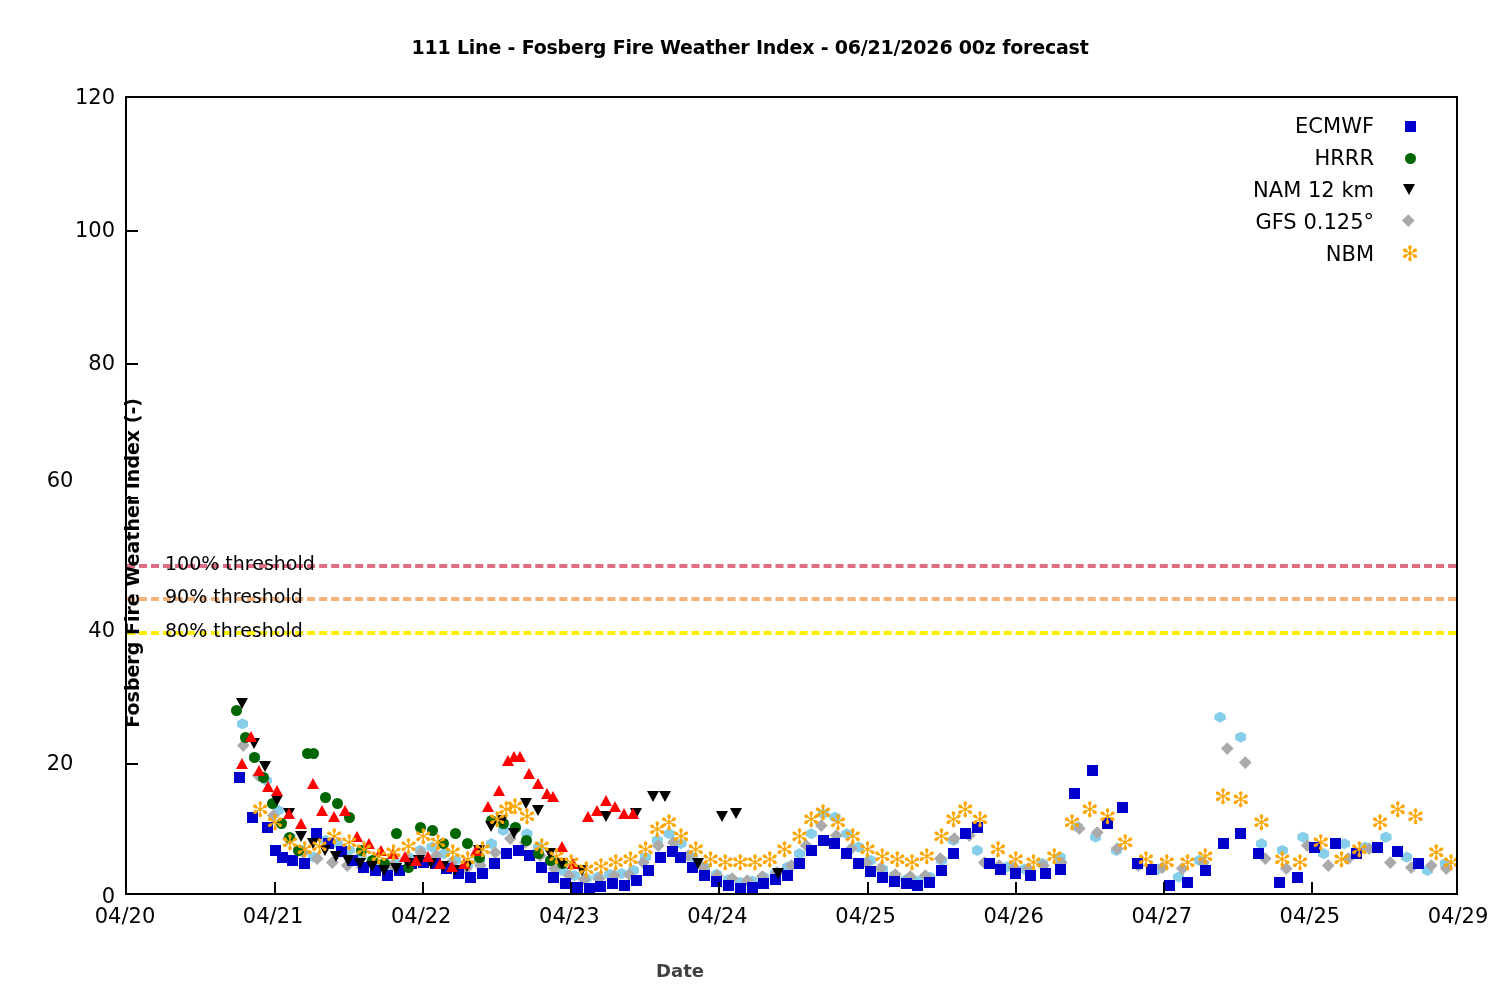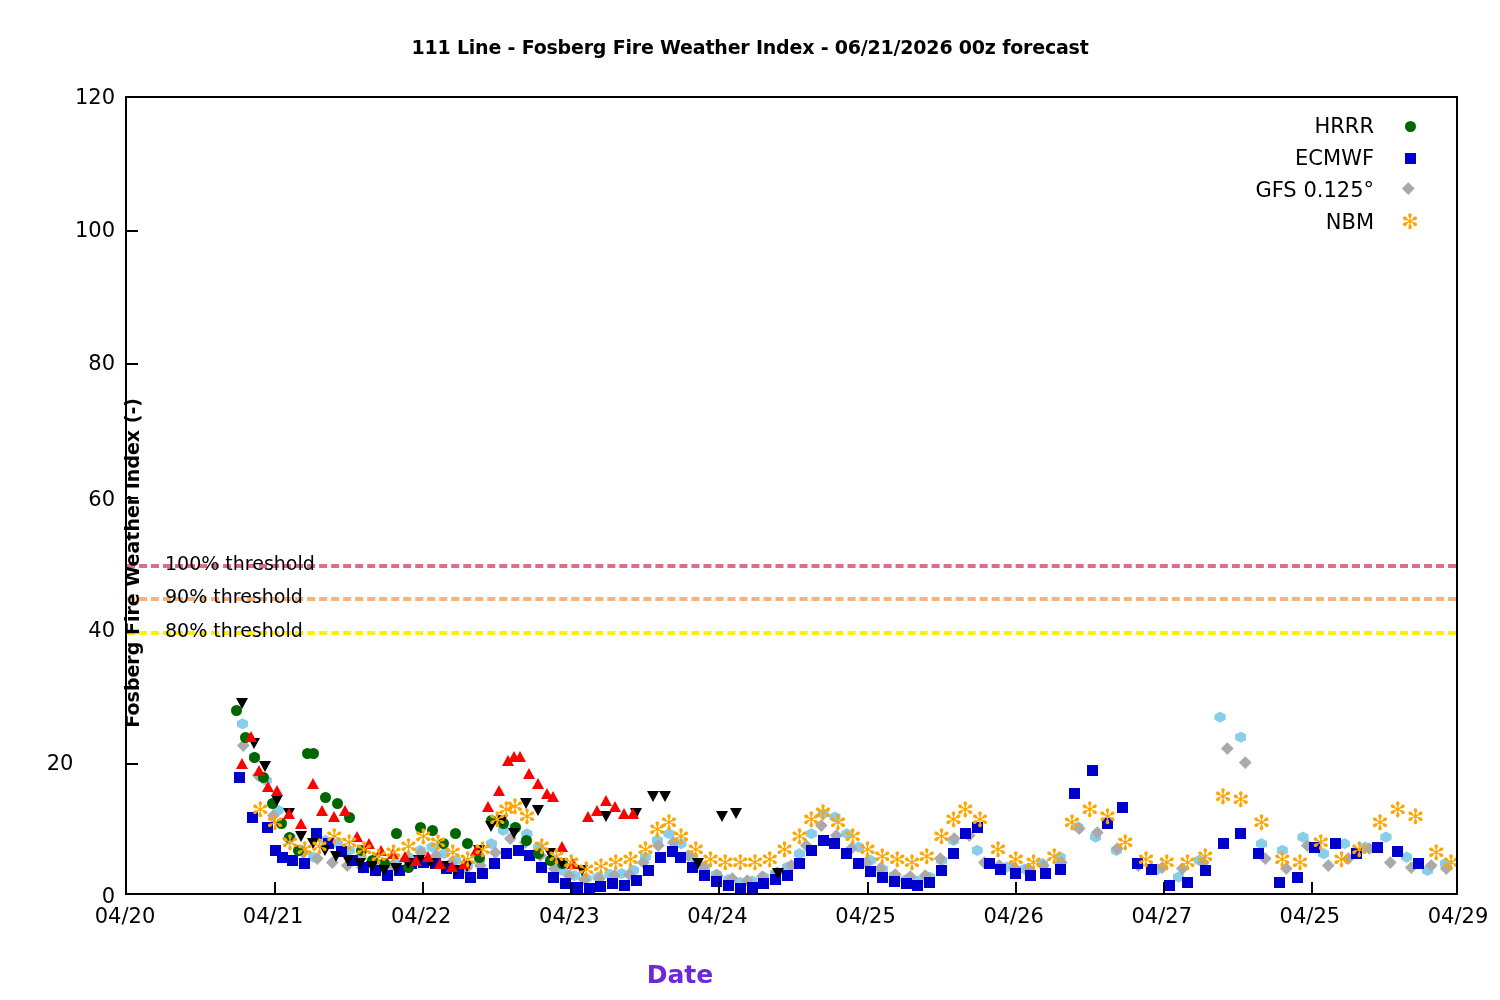--- a/index.html
+++ b/index.html
@@ -31,21 +31,21 @@
   }
 
   #y-axis-title{
     position:absolute;left:-6px;top:300px;
     transform-origin:0 0;transform:rotate(-90deg) translate(-100%,0);
     font-size:19px;font-weight:bold;color:#000;white-space:nowrap;
     font-family:"DejaVu Sans",sans-serif;
   }
   #x-axis-title{
     position:absolute;left:0;top:960px;width:1360px;text-align:center;
-    font-size:25px;font-weight:bold;color:#6d28d9;font-family:"DejaVu Sans",sans-serif;
+    font-size:18px;font-weight:bold;color:#404040;font-family:"DejaVu Sans",sans-serif;
   }
 
   .threshold-line{position:absolute;left:0;width:100%;height:0;border-top:4px dashed;}
   .threshold-label{
     position:absolute;font-size:19px;color:#000;white-space:nowrap;
     font-family:"DejaVu Sans",sans-serif;
   }
 
   
   #legend{position:absolute;left:1190px;top:110px;width:230px;}
@@ -535,49 +535,55 @@
           <div class="mk mk-star" style="width: 20.9px; height: 20.9px; font-size: 20.9px; color: rgb(255, 165, 0); left: 1313.66px; top: 755.258px;">✻</div>
         </div>
       </div>
     <div id="y-axis-title">Fosberg Fire Weather Index (-)</div>
   <div class="ytick-label" style="top: 788px;">0</div>
       <div class="ytick-line" style="top: 664.833px;"></div>
       <div class="ytick-label" style="top: 654.833px; text-align: center;">20</div>
       <div class="ytick-line" style="top: 531.667px;"></div>
       <div class="ytick-label" style="top: 521.667px;">40</div>
       <div class="ytick-line" style="top: 398.5px;"></div>
-      <div class="ytick-label" style="top: 391px;">60</div>
+      <div class="ytick-label" style="top: 372px; text-align: center;">60</div>
       <div class="ytick-line" style="top: 265.333px;"></div>
       <div class="ytick-label" style="top: 255.333px;">80</div>
       <div class="ytick-line" style="top: 132.167px;"></div>
       <div class="ytick-label" style="top: 122.167px;">100</div>
       <div class="ytick-label" style="top: -11px;">120</div>
       <div class="xtick-line" style="left: 147.111px;"></div>
       <div class="xtick-line" style="left: 295.222px;"></div>
       <div class="xtick-line" style="left: 443.333px;"></div>
       <div class="xtick-line" style="left: 591.444px;"></div>
       <div class="xtick-line" style="left: 739.556px;"></div>
       <div class="xtick-line" style="left: 887.667px;"></div>
       <div class="xtick-line" style="left: 1035.78px;"></div>
       <div class="xtick-line" style="left: 1183.89px;"></div>
     </div>
 
   <div id="x-axis-title">Date</div>
 
   <div id="legend">
       <div class="legend-row">
+        <div class="legend-label">ECMWF</div>
+        <div class="legend-marker">
+          <div class="mk mk-square" style="width: 11px; height: 11px; background: rgb(0, 0, 204); left: 4.5px; top: 4.5px;"></div>
+        </div>
+      </div>
+      <div class="legend-row">
         <div class="legend-label">HRRR</div>
         <div class="legend-marker">
           <div class="mk mk-circle" style="width: 11px; height: 11px; background: rgb(0, 102, 0); left: 4.5px; top: 4.5px;"></div>
         </div>
       </div>
       <div class="legend-row">
-        <div class="legend-label">ECMWF</div>
+        <div class="legend-label">NAM 12 km</div>
         <div class="legend-marker">
-          <div class="mk mk-square" style="width: 11px; height: 11px; background: rgb(0, 0, 204); left: 4.5px; top: 4.5px;"></div>
+          <div class="mk mk-tri-down" style="--hw: 6.82px; --h: 11.55px; border-top-color: rgb(0, 0, 0); left: 3.18px; top: 4.225px;"></div>
         </div>
       </div>
       <div class="legend-row">
         <div class="legend-label">GFS 0.125°</div>
         <div class="legend-marker">
           <div class="mk mk-diamond" style="width: 8.58px; height: 8.58px; background: rgb(170, 170, 170); left: 3.95px; top: 3.95px;"></div>
         </div>
       </div>
       <div class="legend-row">
         <div class="legend-label">NBM</div>

